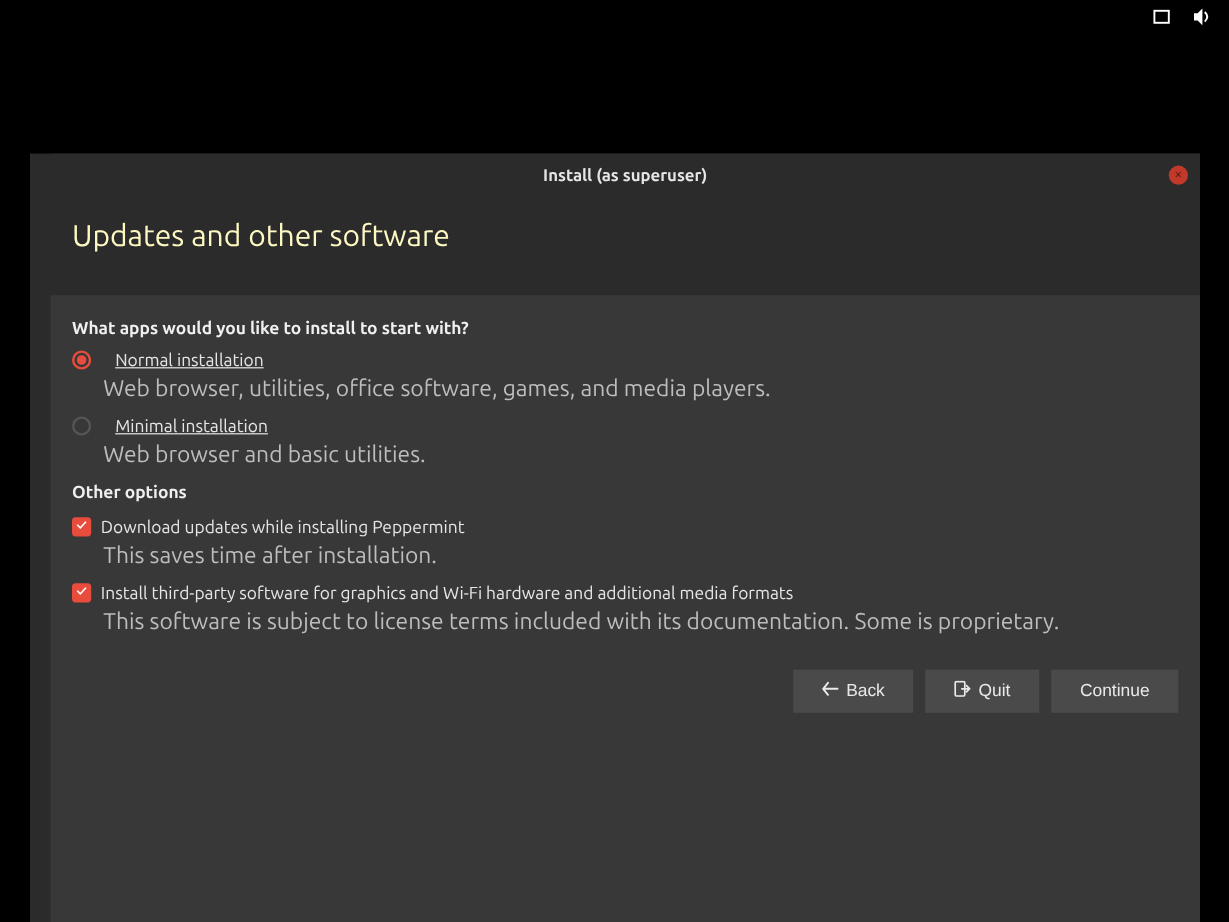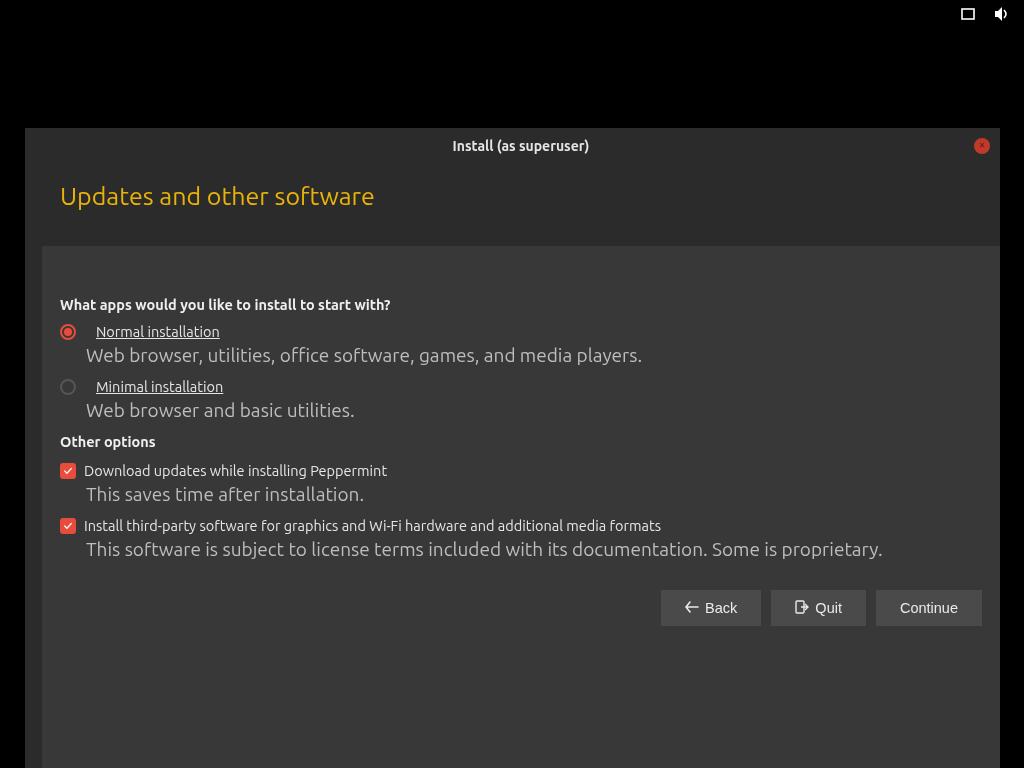--- a/index.html
+++ b/index.html
@@ -60,36 +60,35 @@
     content: "✕";
     color: #5a1a12;
     font-size: 8px;
     font-weight: bold;
     line-height: 1;
   }
   .header-section {
     padding: 18px 18px 36px 18px;
   }
   .page-title {
-    color: #eab308;
+    color: #fef9c3;
     font-size: 25px;
     font-weight: 400;
   }
   .content {
     flex: 1;
     background: #383838;
     padding: 18px 18px 0 18px;
     color: #e6e6e6;
   }
   .section-heading {
     font-size: 14.5px;
     font-weight: 700;
     color: #f0f0f0;
     margin-bottom: 10px;
-    margin-top: 32px;
   }
   .option-row {
     display: flex;
     align-items: center;
     gap: 20px;
     margin-bottom: 2px;
     font-size: 14.5px;
     text-decoration: underline;
   }
   .option-desc {

